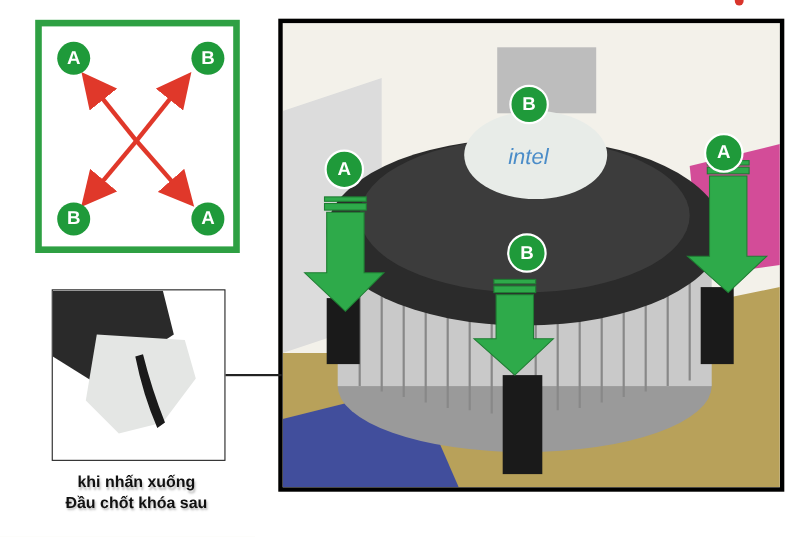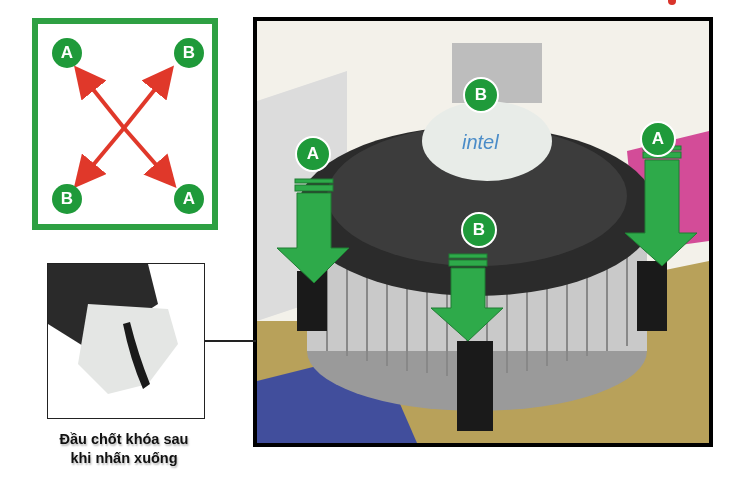--- a/index.html
+++ b/index.html
@@ -114,15 +114,15 @@
 
 <div id="inset" class="abs">
   <svg width="156" height="154" viewBox="0 0 156 154">
     <polygon points="0,0 100,0 110,40 40,85 0,60" fill="#2a2a2a"></polygon>
     <polygon points="40,40 120,45 130,80 100,120 60,130 30,100" fill="#e4e6e4"></polygon>
     <path d="M75,60 Q82,95 95,125 L102,120 Q90,90 82,58 z" fill="#1a1a1a"></path>
   </svg>
 </div>
 
 <div id="caption" class="abs">
+  <div>khi nhấn xuống</div>
   <div>Đầu chốt khóa sau</div>
-  <div>khi nhấn xuống</div>
 </div>
 
 </body></html>

